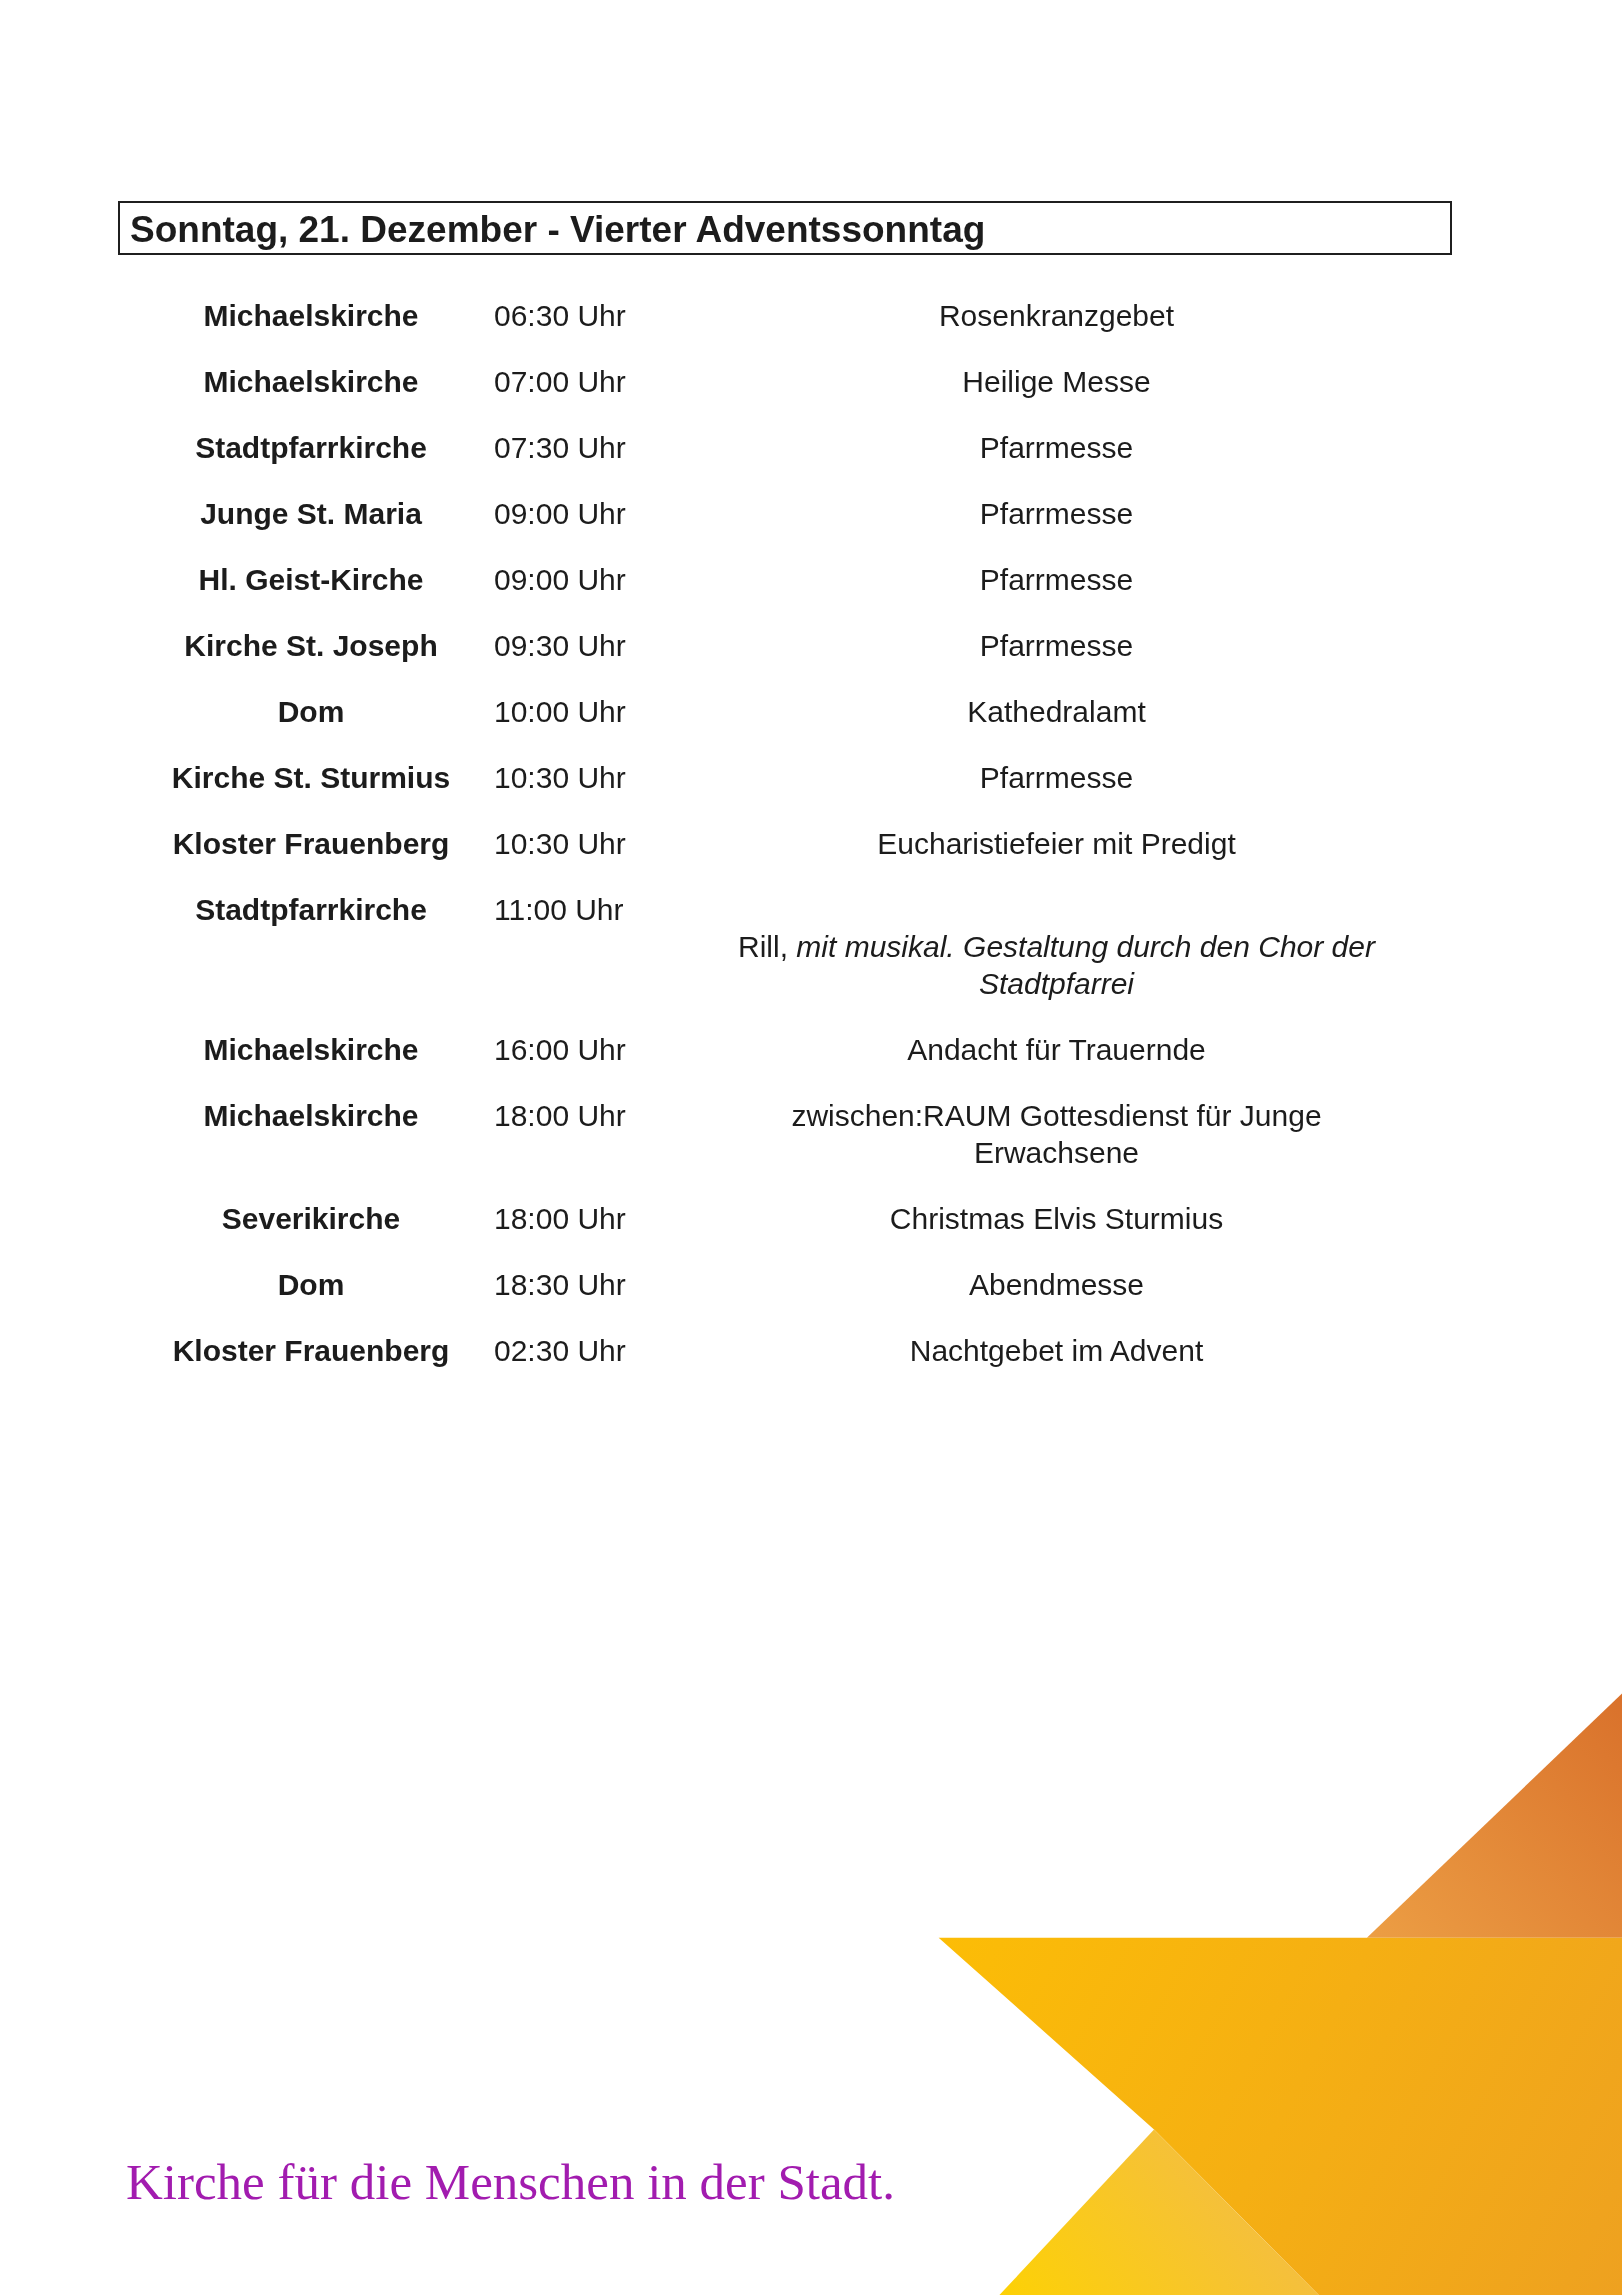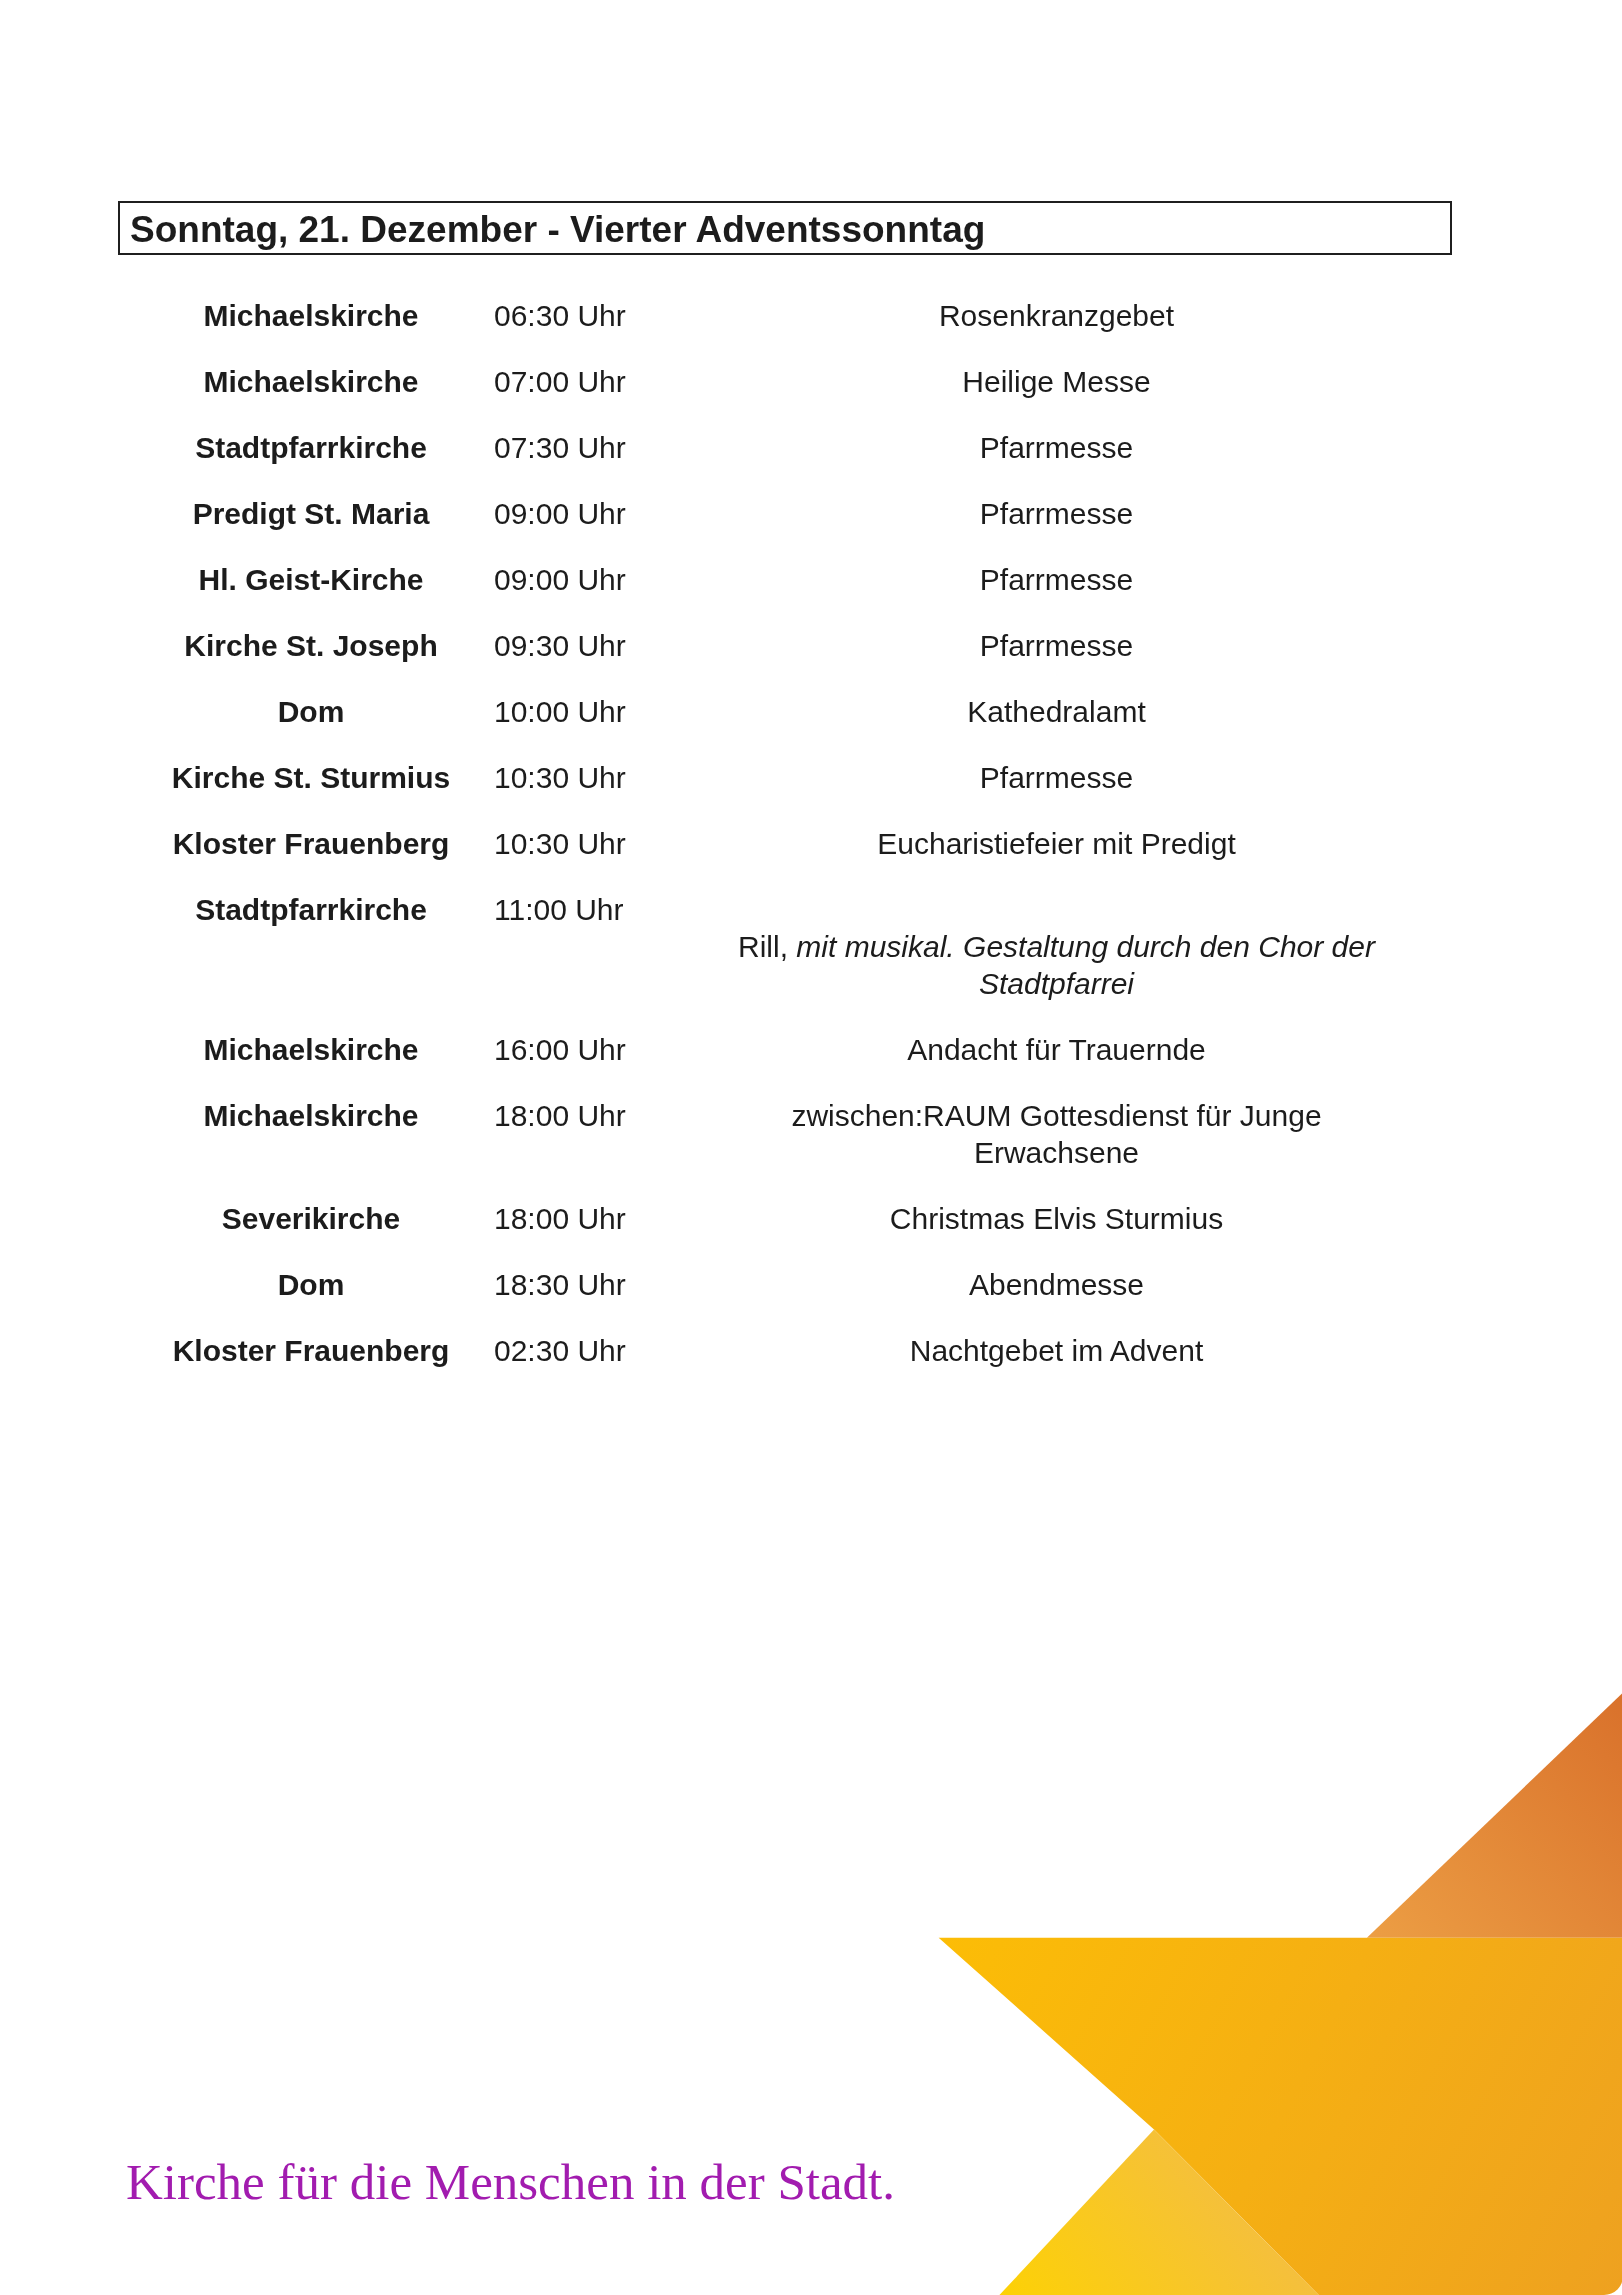--- a/index.html
+++ b/index.html
@@ -4,21 +4,20 @@
 <style>
   html, body { margin: 0; padding: 0; background: #ffffff; }
   .page {
     position: relative;
     width: 1623px;
     height: 2295px;
     background: #ffffff;
     overflow: hidden;
     font-family: "Liberation Sans", sans-serif;
     color: #1c1c1c;
-    border-radius: 19px;
   }
   .title-box {
     position: absolute;
     left: 118px;
     top: 201px;
     width: 1320px;
     height: 47px;
     border: 2.5px solid #1f1f1f;
     background: #ffffff;
     display: flex;
@@ -88,21 +87,21 @@
     <div class="desc"><span>Heilige Messe</span></div>
   </div>
 
   <div class="srow">
     <div class="loc">Stadtpfarrkirche</div>
     <div class="time">07:30 Uhr</div>
     <div class="desc"><span>Pfarrmesse</span></div>
   </div>
 
   <div class="srow">
-    <div class="loc">Predigt St. Maria</div>
+    <div class="loc">Junge St. Maria</div>
     <div class="time">09:00 Uhr</div>
     <div class="desc"><span>Pfarrmesse</span></div>
   </div>
 
   <div class="srow">
     <div class="loc">Hl. Geist-Kirche</div>
     <div class="time">09:00 Uhr</div>
     <div class="desc"><span>Pfarrmesse</span></div>
   </div>
 

